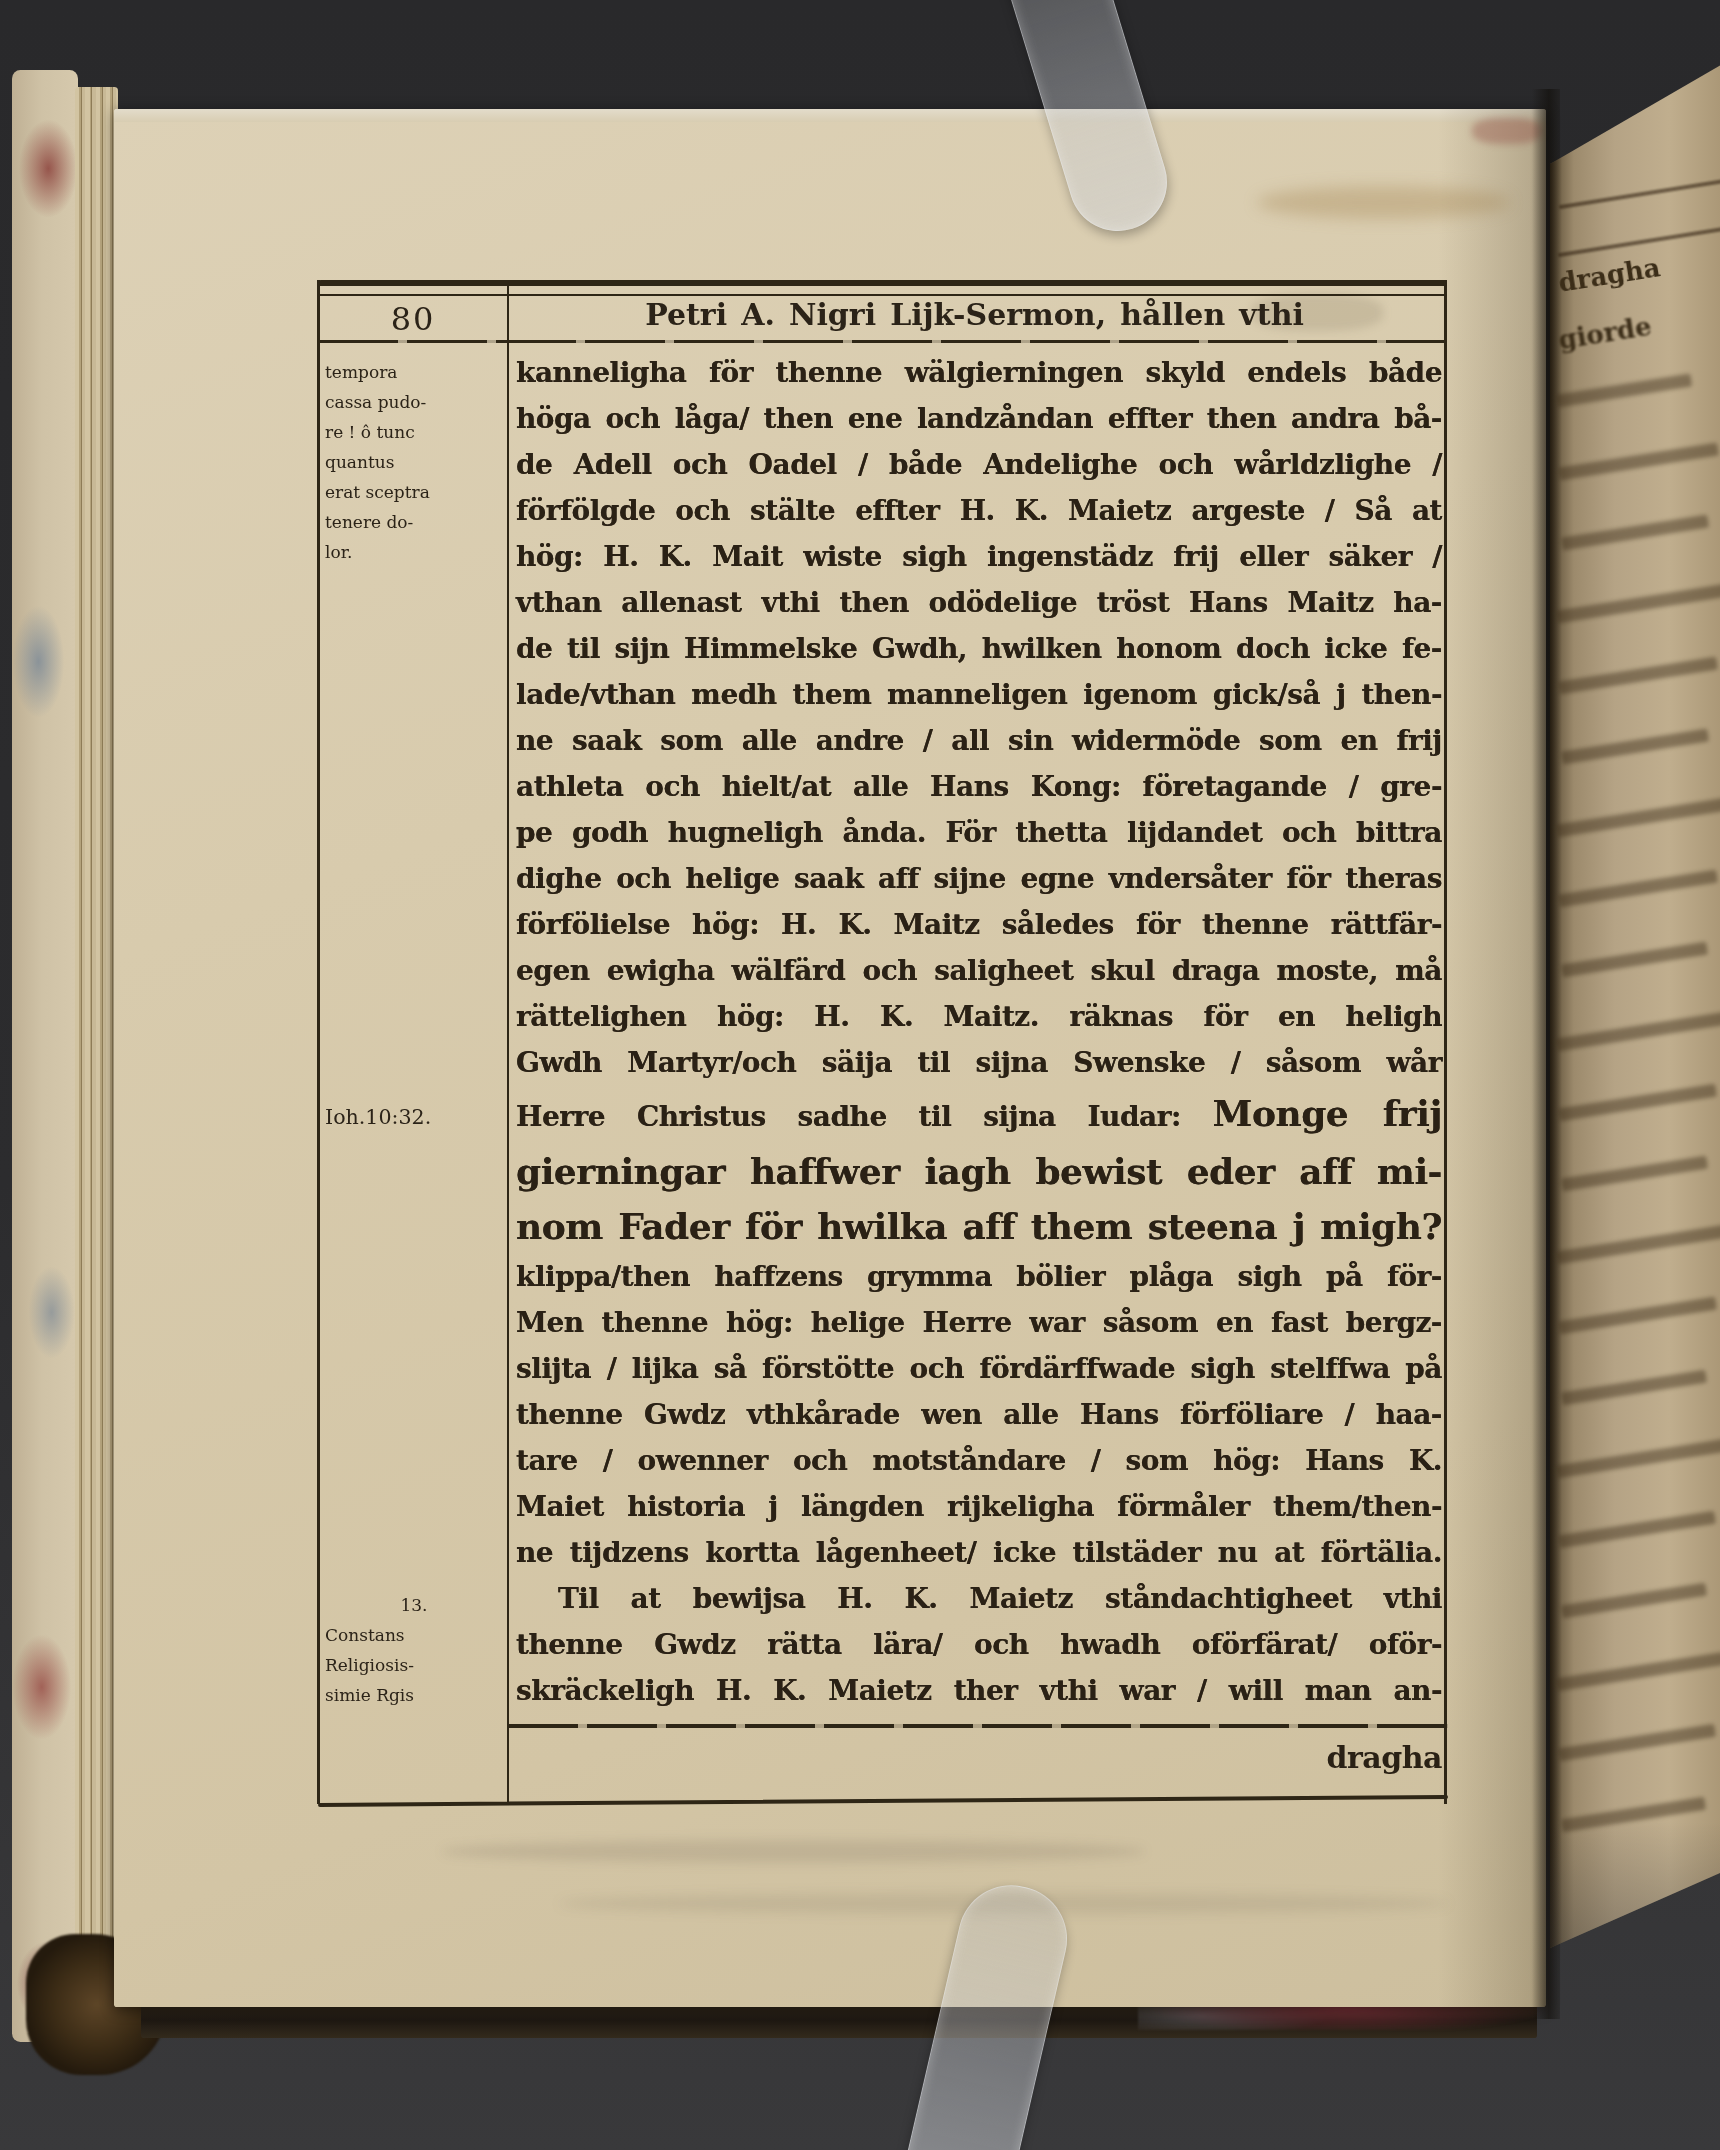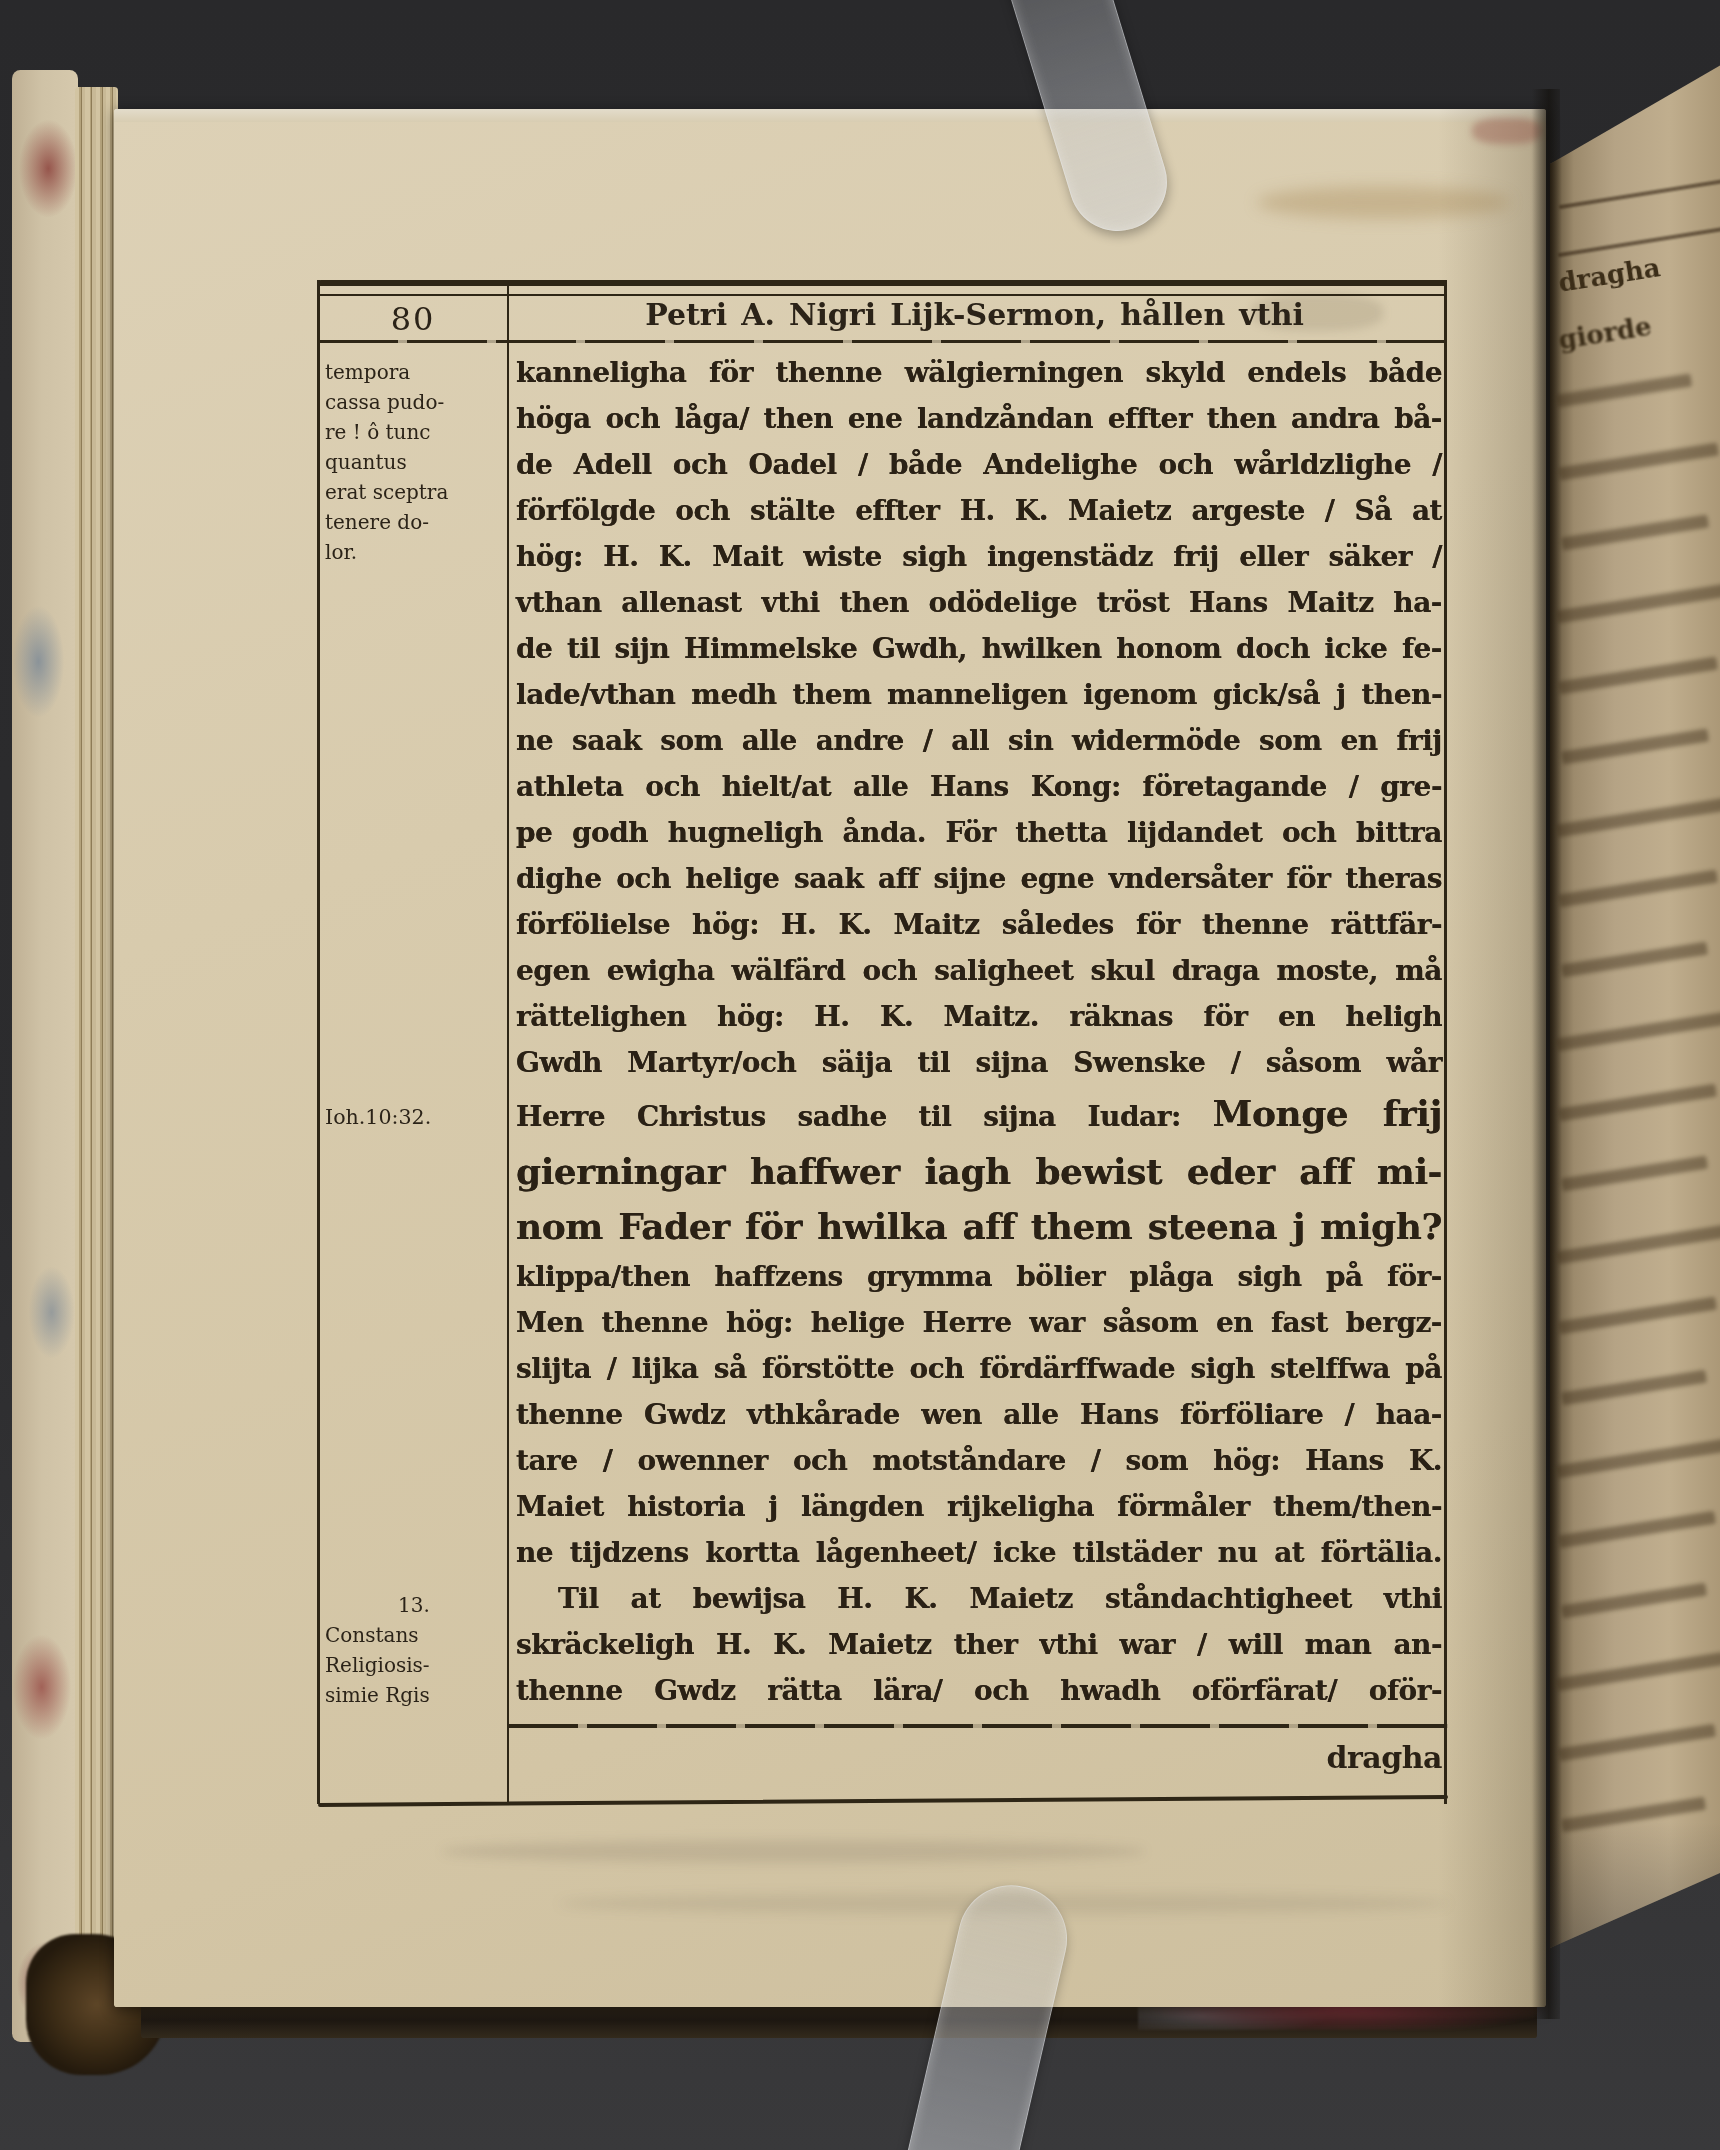--- a/index.html
+++ b/index.html
@@ -61,21 +61,21 @@
   
   #text-block{position:absolute;left:402px;top:241px;width:926px;color:#2a2115;}
   .line{font-size:28px;font-weight:bold;line-height:46px;white-space:nowrap;
         text-align:justify;text-align-last:justify;letter-spacing:-0.5px;
         text-shadow:0 0 0.5px rgba(42,33,21,.8);}
   .line.has-large{line-height:55px;}
   .line .large{font-size:36px;font-weight:bold;}
   .line.large-row{font-size:36px;line-height:55px;}
   .line.indent{text-indent:42px;}
   
-  .margin-note{position:absolute;left:211px;width:178px;color:#2b2318;font-size:20px;line-height:30px;}
+  .margin-note{position:absolute;left:211px;width:178px;color:#2b2318;font-size:17px;line-height:30px;}
   #note-1{top:248px;}
   #note-2{top:993px;font-size:20.6px;}
   #note-3{top:1481px;}
   #note-3 .mn-line:first-child{text-align:center;}
   
   #catchword{position:absolute;left:394px;top:1631px;width:934px;text-align:right;
     font-size:30px;font-weight:bold;color:#2a2115;letter-spacing:-0.5px;}
   
   #recto{position:absolute;left:1550px;top:56px;width:170px;height:2094px;overflow:hidden;
     clip-path:polygon(0 108px,100% 9.4px,100% 1817px,0 1892px);
@@ -171,22 +171,22 @@
         <div class="line has-large large-row"><span class="large">gierningar haffwer iagh bewist eder aff mi-</span></div>
         <div class="line has-large large-row"><span class="large">nom Fader för hwilka aff them steena j migh?</span></div>
         <div class="line"><span class="normal">klippa/then haffzens grymma bölier plåga sigh på för-</span></div>
         <div class="line"><span class="normal">Men thenne hög: helige Herre war såsom en fast bergz-</span></div>
         <div class="line"><span class="normal">slijta / lijka så förstötte och fördärffwade sigh stelffwa på</span></div>
         <div class="line"><span class="normal">thenne Gwdz vthkårade wen alle Hans förföliare / haa-</span></div>
         <div class="line"><span class="normal">tare / owenner och motståndare / som hög: Hans K.</span></div>
         <div class="line"><span class="normal">Maiet historia j längden rijkeligha förmåler them/then-</span></div>
         <div class="line"><span class="normal">ne tijdzens kortta lågenheet/ icke tilstäder nu at förtälia.</span></div>
         <div class="line indent"><span class="normal">Til at bewijsa H. K. Maietz ståndachtigheet vthi</span></div>
+        <div class="line"><span class="normal">thenne Gwdz rätta lära/ och hwadh oförfärat/ oför-</span></div>
         <div class="line"><span class="normal">skräckeligh H. K. Maietz ther vthi war / will man an-</span></div>
-        <div class="line"><span class="normal">thenne Gwdz rätta lära/ och hwadh oförfärat/ oför-</span></div>
       </div>
 
     <div id="catchword">dragha</div>
   </div>
 
   <div id="gutter-shadow"></div>
   <div id="recto">
     <div id="recto-edge"></div>
     <div class="recto-rule" style="left:8.4px;top:136px;width:169px;height:3.7px;"></div>
     <div class="recto-rule" style="left:6.6px;top:184px;width:169px;height:3.7px;"></div>

